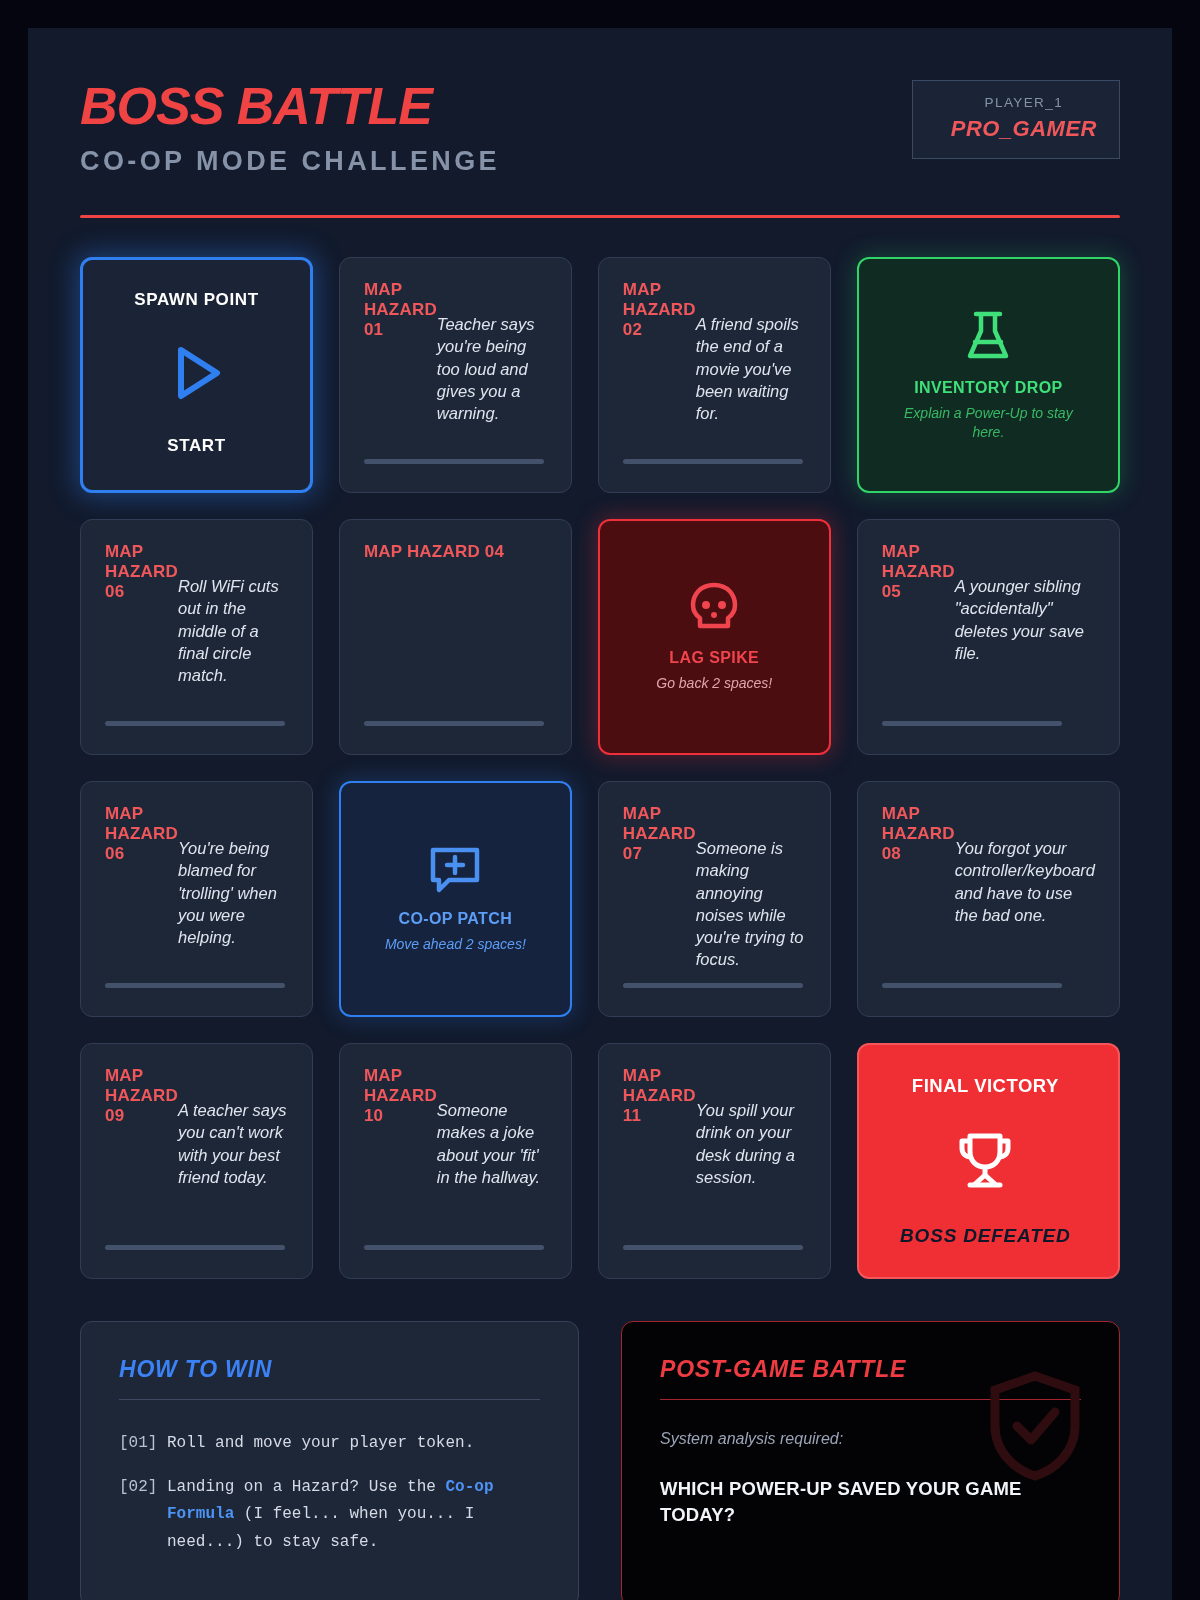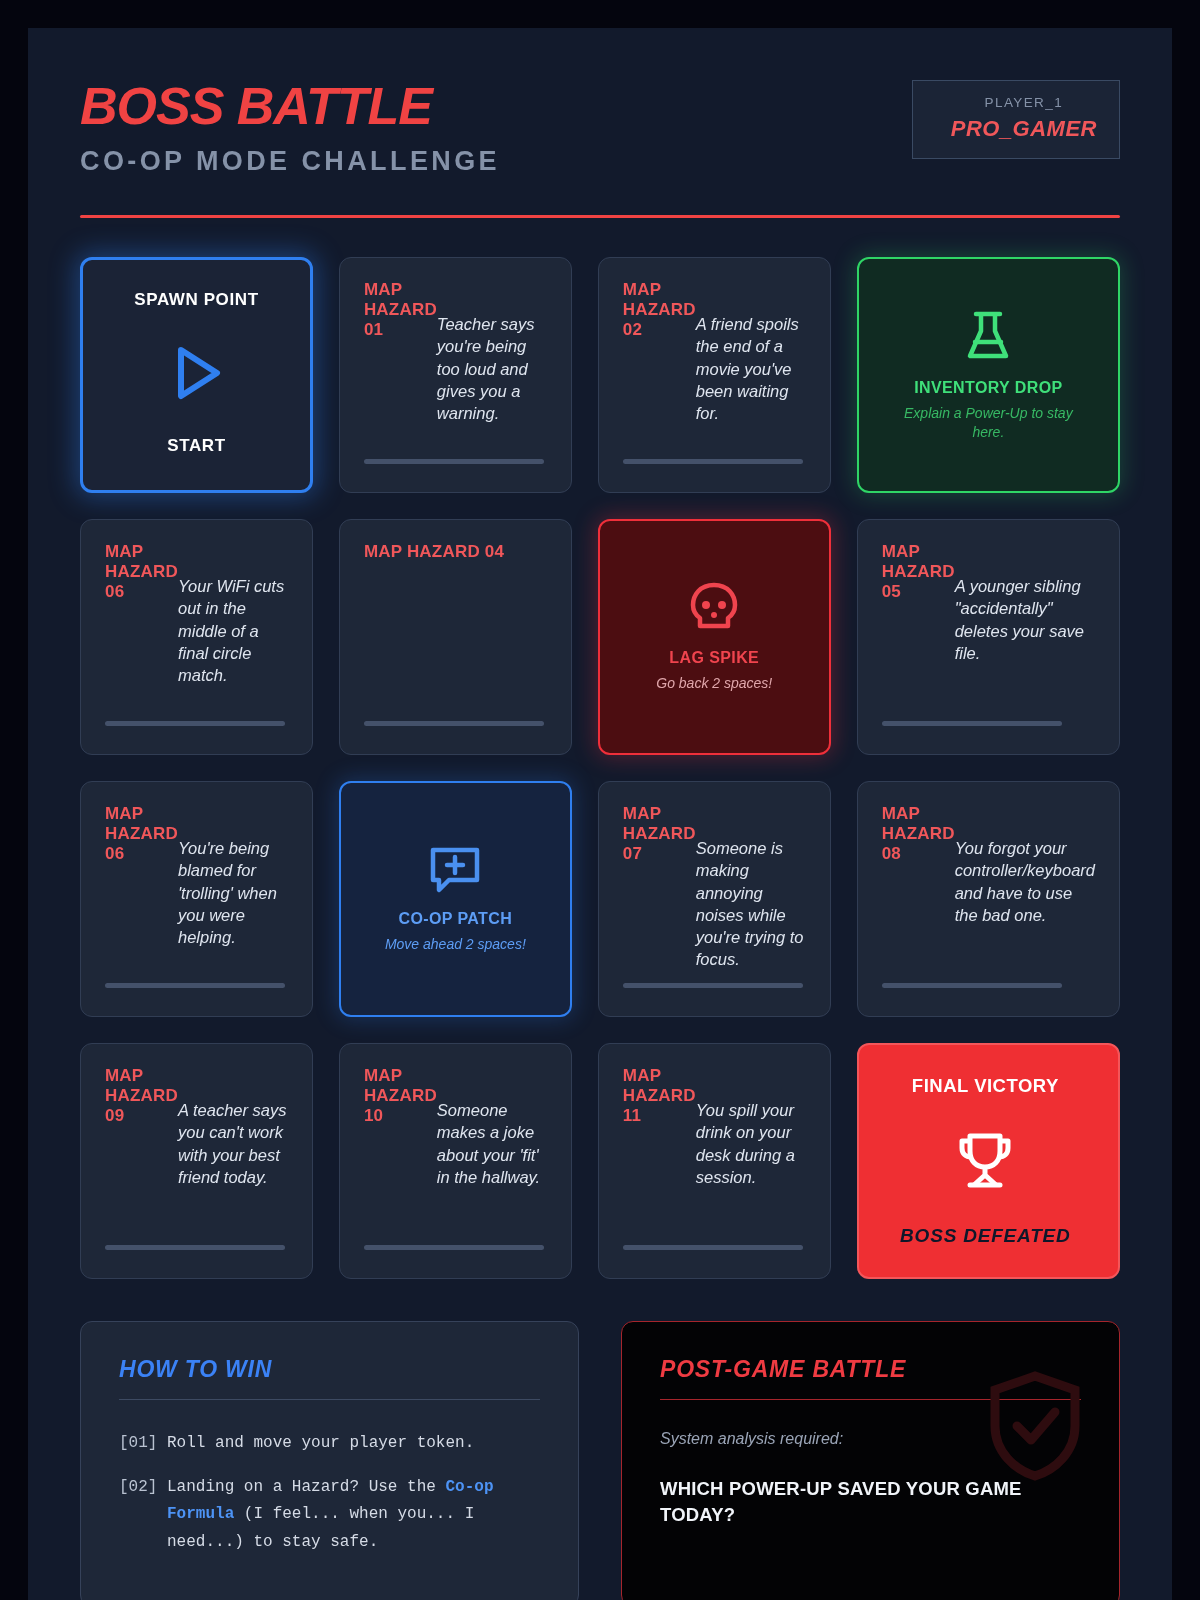--- a/index.html
+++ b/index.html
@@ -209,21 +209,21 @@
         <div class="cell cell-special cell-green">
           <span class="icon-wrap" style="margin-bottom: 14px;"><svg width="52" height="56" viewBox="0 0 52 56">
               <path d="M14 5 H38 M19 5 V22 L8 47 H44 L33 22 V5" fill="none" stroke="#3fe07a" stroke-width="4.5" stroke-linejoin="round" stroke-linecap="round"></path>
               <path d="M13 33 H39" stroke="#3fe07a" stroke-width="4.5" stroke-linecap="round"></path>
             </svg></span>
           <div class="sp-title">INVENTORY DROP</div>
           <div class="sp-sub">Explain a Power-Up to stay here.</div>
         </div>
         <div class="cell cell-hazard">
           <div class="hz-title">MAP HAZARD 06</div>
-          <div class="hz-text">Your WiFi cuts out in the middle of a final circle match.</div>
+          <div class="hz-text">Roll WiFi cuts out in the middle of a final circle match.</div>
           <div class="hz-bar"></div>
         </div>
         <div class="cell cell-hazard">
           <div class="hz-title">MAP HAZARD 04</div>
           <div class="hz-bar"></div>
         </div>
         <div class="cell cell-special cell-red">
           <span class="icon-wrap" style="margin-bottom: 14px;"><svg width="52" height="54" viewBox="0 0 52 54">
               <path d="M26 4 C12 4 5 14 5 24 C5 31 9 35 12 37 V45 H40 V37 C43 35 47 31 47 24 C47 14 40 4 26 4 Z" fill="none" stroke="#f0444e" stroke-width="4.5" stroke-linejoin="round"></path>
               <circle cx="18" cy="24" r="4" fill="#f0444e"></circle>

